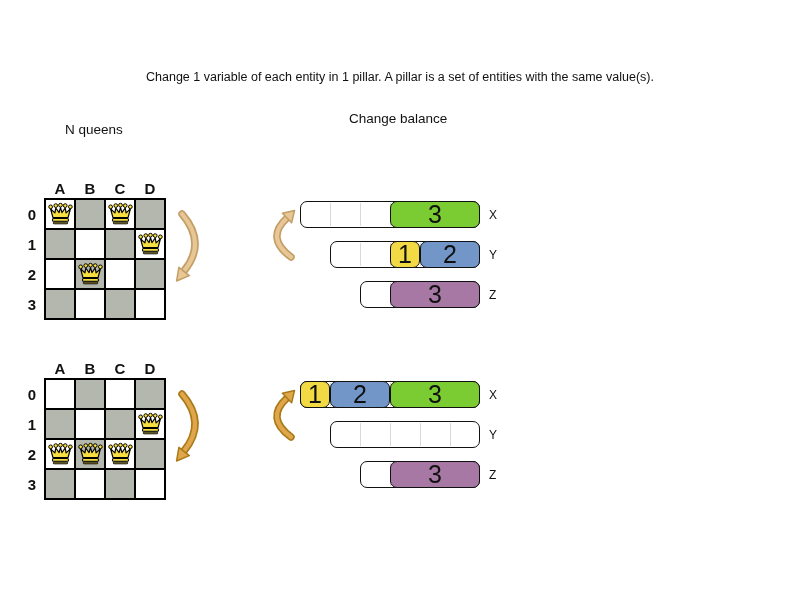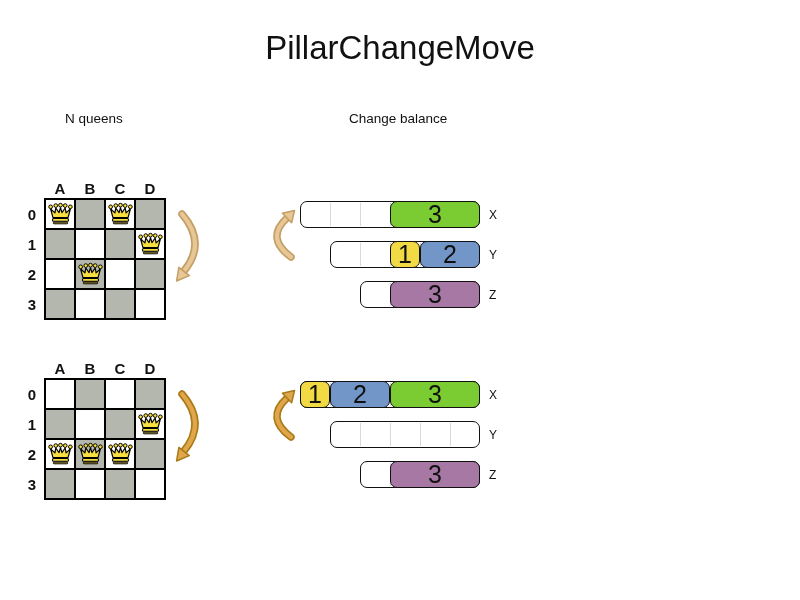--- a/index.html
+++ b/index.html
@@ -17,23 +17,23 @@
   .divider{position:absolute;top:1px;bottom:1px;width:1px;background:#d9d9d9;}
   .block{position:absolute;height:27px;border:1.6px solid #111;border-radius:7px;box-sizing:border-box;
          display:flex;align-items:center;justify-content:center;font-size:25px;line-height:1;}
   .complabel{position:absolute;font-size:12px;line-height:1;}
   .arrow-layer{position:absolute;left:0;top:0;pointer-events:none;}
 </style>
 </head>
 <body>
 
 <div class="canvas">
-  <div class="title">PillarChangeMove</div>
-
-  <div class="section-label" style="left:65px;top:111px">N queens</div>
+  <div class="subtitle">Change 1 variable of each entity in 1 pillar. A pillar is a set of entities with the same value(s).</div>
+
+  <div class="section-label" style="left:65px;top:122px">N queens</div>
   <div class="section-label" style="left:349px;top:111px">Change balance</div>
 
   <div id="board-before">
       <div class="colhead" style="left: 45px; top: 181px;">A</div>
       <div class="colhead" style="left: 75px; top: 181px;">B</div>
       <div class="colhead" style="left: 105px; top: 181px;">C</div>
       <div class="colhead" style="left: 135px; top: 181px;">D</div>
       <div class="rowlab" style="left: 18px; top: 207px;">0</div>
       <div class="rowlab" style="left: 18px; top: 237px;">1</div>
       <div class="rowlab" style="left: 18px; top: 267px;">2</div>

